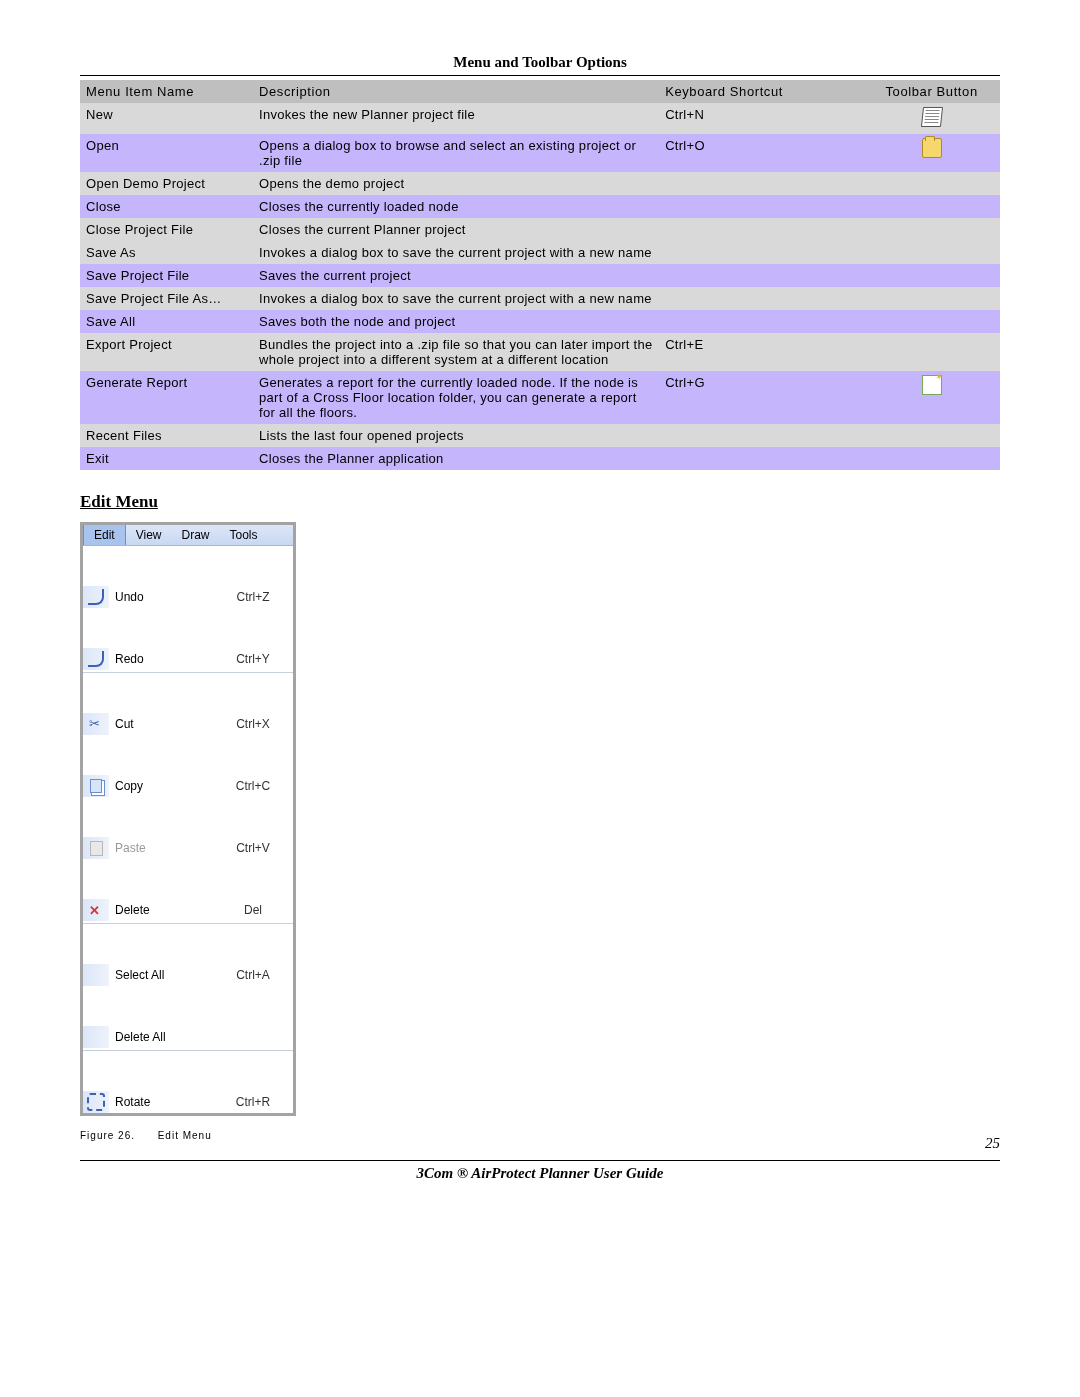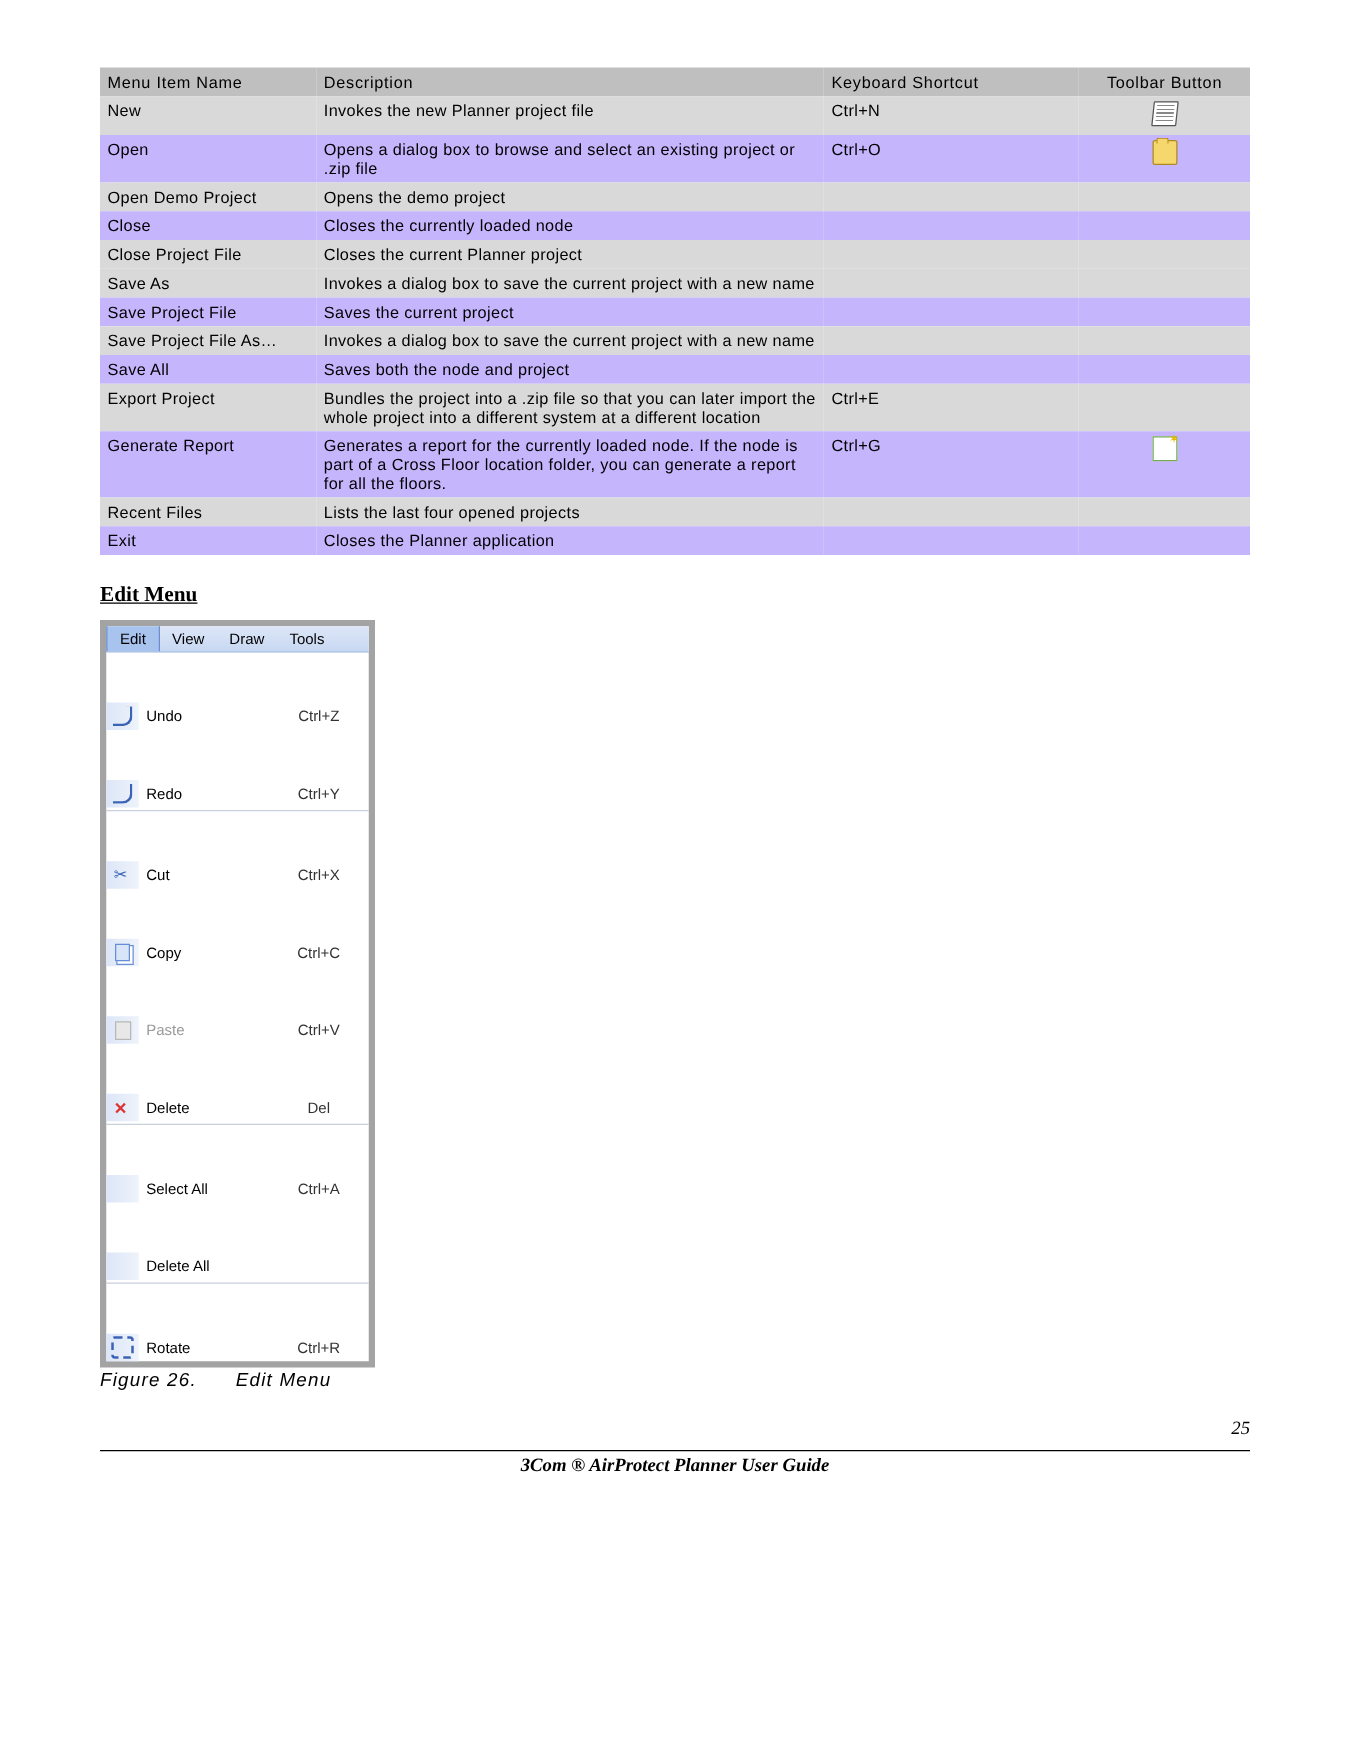--- a/index.html
+++ b/index.html
@@ -10,31 +10,31 @@
   table.opts td{padding:4px 6px;vertical-align:top;letter-spacing:.3px;}
   table.opts tr.hdr td{background:#bfbfbf;font-weight:normal;letter-spacing:.6px;}
   table.opts tr.z0 td{background:#d9d9d9;}
   table.opts tr.z1 td{background:#c4b5fd;}
   .c0{width:155px;}
   .c1{width:380px;}
   .c2{width:185px;}
   .c3{width:120px;text-align:center;}
   .h2{font-family:Georgia,'Times New Roman',serif;font-weight:bold;font-size:17px;text-decoration:underline;margin-top:22px;margin-bottom:10px;}
   
-  .menu{width:210px;border:5px solid #a3a3a3;background:#fff;font-family:Tahoma,Verdana,sans-serif;font-size:12px;}
+  .menu{width:210px;border:3px solid #a3a3a3;background:#fff;font-family:Tahoma,Verdana,sans-serif;font-size:12px;}
   .menubar{display:flex;background:linear-gradient(#dce6f7,#c8d8f2);border-bottom:1px solid #9db7e0;}
   .menubar span{padding:3px 10px;}
   .menubar span.active{background:#a8c3ee;border:1px solid #6b8fd0;border-top:none;border-bottom:none;}
   .mrow{display:flex;align-items:center;height:22px;margin-top:40px;}
   .mrow.sep{border-top:1px solid #c8d0dc;height:0;margin:2px 0;}
   .micon{width:26px;display:flex;justify-content:center;align-items:center;background:linear-gradient(90deg,#dce6f7,#eef3fb);height:100%;}
   .mlabel{flex:1;padding-left:6px;}
   .mshort{width:60px;text-align:center;padding-right:10px;color:#333;}
   .mrow.disabled{color:#9a9a9a;}
-  .figcap{font-size:15px;letter-spacing:1px;margin-top:2px;font-style:italic;}
+  .figcap{font-size:10px;letter-spacing:1px;margin-top:14px;}
   .pgnum{position:absolute;right:80px;top:1135px;font-family:Georgia,'Times New Roman',serif;font-style:italic;font-size:15px;}
   .footer{position:absolute;left:0;width:1080px;top:1160px;text-align:center;font-family:Georgia,'Times New Roman',serif;font-style:italic;font-weight:bold;font-size:15px;border-top:1px solid #000;padding-top:4px;margin:0 80px;width:920px;}
   
   .tb-icon{display:inline-block;width:18px;height:18px;}
   .ic-new{background:#fff;border:1px solid #555;border-radius:1px;position:relative;transform:skewX(-6deg);overflow:hidden;}
   .ic-new::before{content:"";position:absolute;inset:2px;background:repeating-linear-gradient(#888 0 1px,transparent 1px 3px);}
   .ic-open{background:#f5d76e;border:1px solid #b08a1e;border-radius:2px;position:relative;}
   .ic-open::after{content:"";position:absolute;left:2px;top:-3px;width:8px;height:4px;background:#f5d76e;border:1px solid #b08a1e;border-bottom:none;border-radius:2px 2px 0 0;}
   .ic-save{background:#2b5fd9;border:1px solid #123a94;position:relative;}
   .ic-save::before{content:"";position:absolute;left:3px;top:2px;right:3px;height:6px;background:#fff;}
@@ -48,20 +48,21 @@
   .mi-cut{color:#3b63b5;font-size:13px;line-height:14px;}
   .mi-copy{border:1px solid #6a8ed6;background:#d8e4f7;box-shadow:2px 2px 0 #fff,2px 2px 0 1px #6a8ed6;width:10px;height:12px;}
   .mi-paste{border:1px solid #b8b8b8;background:#e8e8e8;width:11px;height:13px;}
   .mi-del{color:#d33;font-weight:bold;font-size:13px;}
   .mi-rot{border:2px dashed #3b63b5;border-radius:3px;}
 </style>
 </head>
 <body>
 
 <div class="page">
+  <div class="sec-title">Menu and Toolbar Options</div>
 
   <table class="opts">
     <tbody>
         <tr class="hdr">
       <td class="c0">Menu Item Name</td>
       <td class="c1">Description</td>
       <td class="c2">Keyboard Shortcut</td>
       <td class="c3">Toolbar Button</td>
     </tr>
     </tbody>

